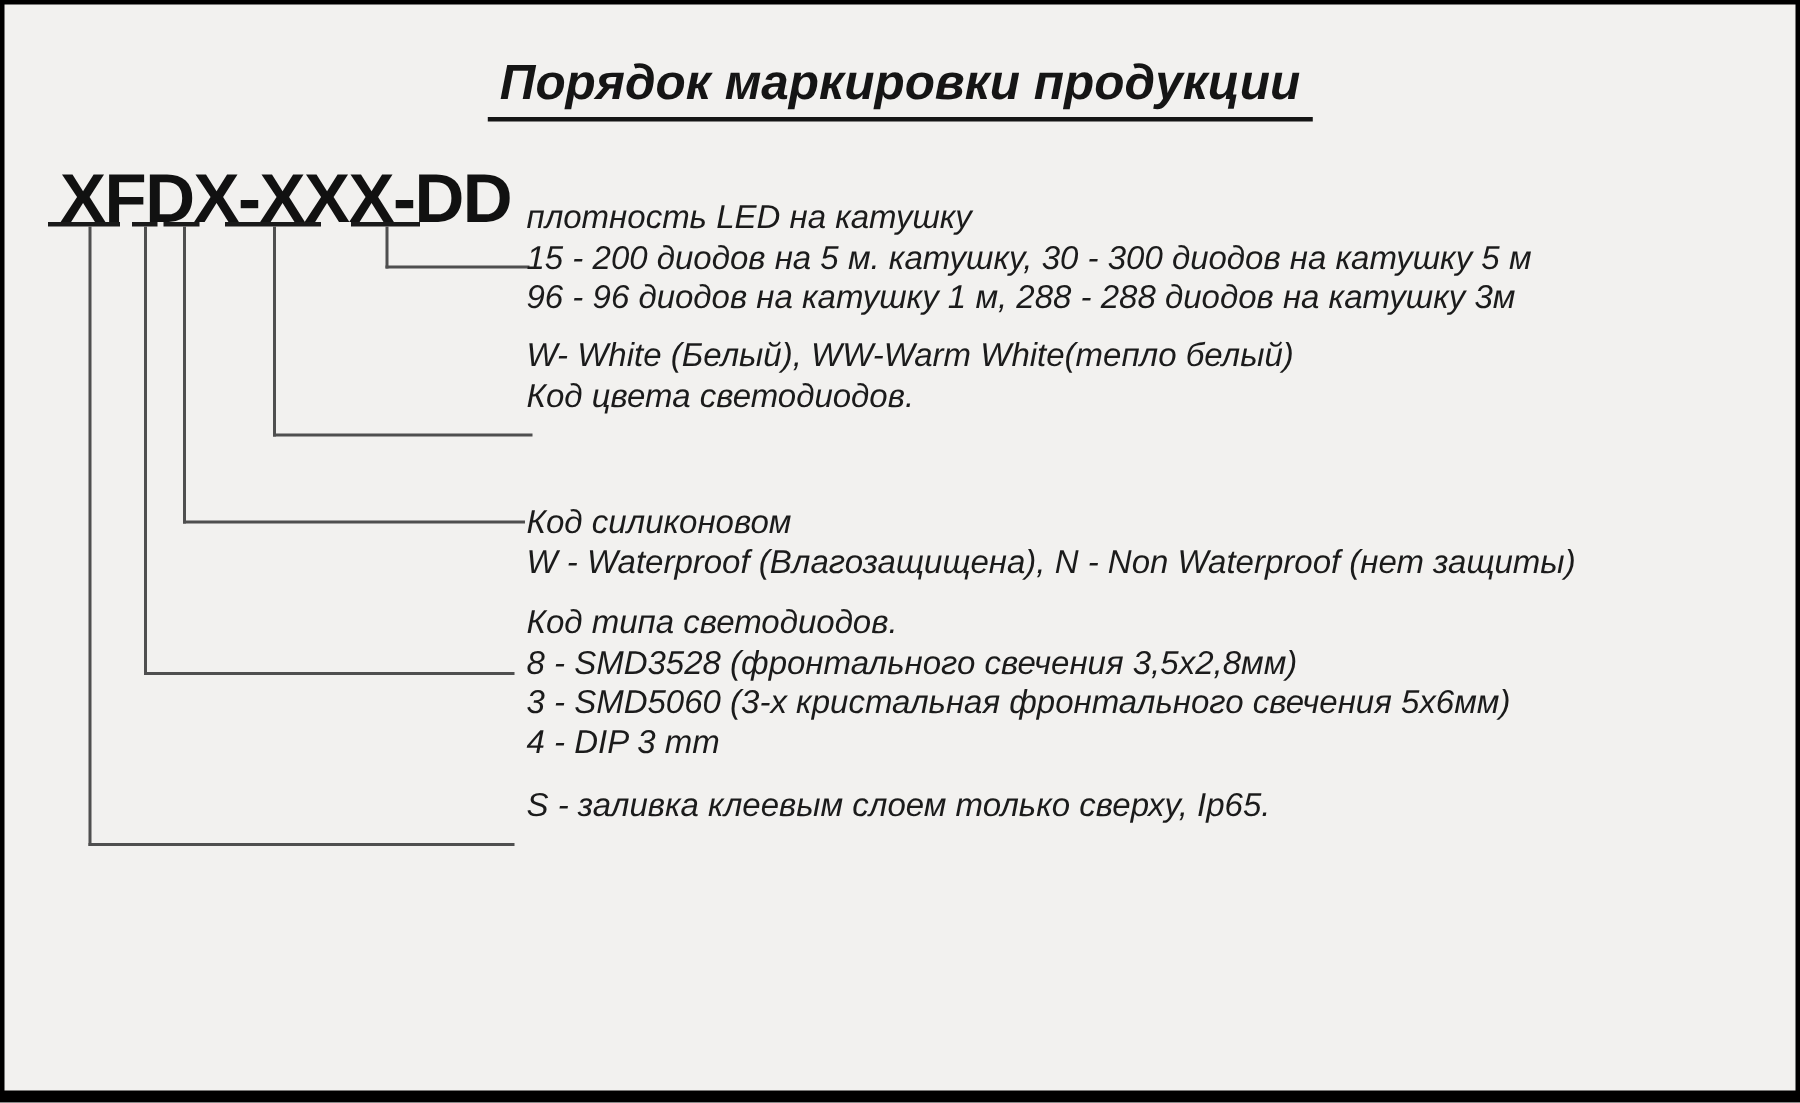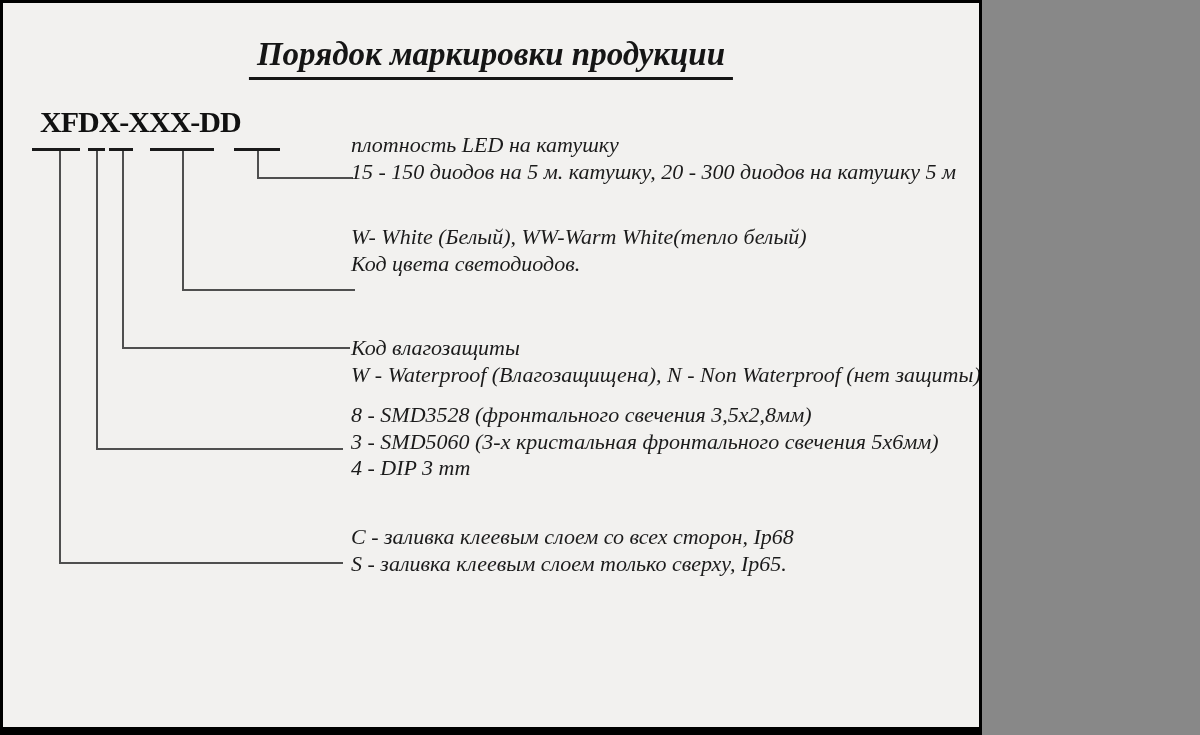--- a/index.html
+++ b/index.html
@@ -1,45 +1,45 @@
 <!DOCTYPE html>
 <html><head>
 <meta charset="utf-8">
 <style>
   html,body{margin:0;padding:0;background:#888;}
   .page{
     position:relative;
-    width:982px;height:735px;
+    width:1200px;height:735px;
     background:#f2f1ef;
     border-top:3px solid #000;
     border-left:3px solid #000;
     border-right:3px solid #000;
     border-bottom:8px solid #000;
     box-sizing:border-box;
     overflow:hidden;
-    font-family:Liberation Serif, serif;
+    font-family:Liberation Sans, sans-serif;
     color:#1b1b1b;
   }
   .title{
     position:absolute;
     left:50%;top:33px;
     transform:translateX(-50%);
     font-size:33px;
     font-weight:bold;
     font-style:italic;
     white-space:nowrap;
     border-bottom:3px solid #151515;
     padding:0 8px 4px 8px;
     letter-spacing:0px;
     color:#151515;
   }
   .code{
     position:absolute;
     left:37px;top:102px;
-    font-size:30px;
+    font-size:46px;
     font-weight:bold;
     letter-spacing:-1px;
     white-space:nowrap;
     color:#111;
   }
   .tick{
     position:absolute;
     height:3px;
     background:#1a1a1a;
   }
@@ -76,37 +76,38 @@
   <div class="tick" style="left:231px;top:145px;width:46px;"></div>
 
   <div class="connector" style="left:254px;top:148px;width:96px;height:28px;"></div>
   <div class="connector" style="left:179px;top:148px;width:173px;height:140px;"></div>
   <div class="connector" style="left:119px;top:148px;width:228px;height:198px;"></div>
   <div class="connector" style="left:93px;top:148px;width:247px;height:299px;"></div>
   <div class="connector" style="left:56px;top:148px;width:284px;height:413px;"></div>
 
   <div class="block" style="top:129px;">
     <div>плотность LED на катушку</div>
-    <div>15 - 150 диодов на 5 м. катушку, 20 - 300 диодов на катушку 5 м</div>
+    <div>15 - 200 диодов на 5 м. катушку, 30 - 300 диодов на катушку 5 м</div>
+    <div>96 - 96 диодов на катушку 1 м, 288 - 288 диодов на катушку 3м</div>
   </div>
 
   <div class="block" style="top:221px;">
     <div>W- White (Белый), WW-Warm White(тепло белый)</div>
     <div>Код цвета светодиодов.</div>
   </div>
 
   <div class="block" style="top:332px;">
-    <div>Код влагозащиты</div>
+    <div>Код силиконовом</div>
     <div>W - Waterproof (Влагозащищена), N - Non Waterproof (нет защиты)</div>
   </div>
 
   <div class="block" style="top:399px;">
+    <div>Код типа светодиодов.</div>
     <div>8 - SMD3528 (фронтального свечения 3,5х2,8мм)</div>
     <div>3 - SMD5060 (3-х кристальная фронтального свечения 5х6мм)</div>
     <div>4 - DIP 3 mm</div>
   </div>
 
   <div class="block" style="top:521px;">
-    <div>C - заливка клеевым слоем со всех сторон, Ip68</div>
     <div>S - заливка клеевым слоем только сверху, Ip65.</div>
   </div>
 
 </div>
 
 </body></html>

